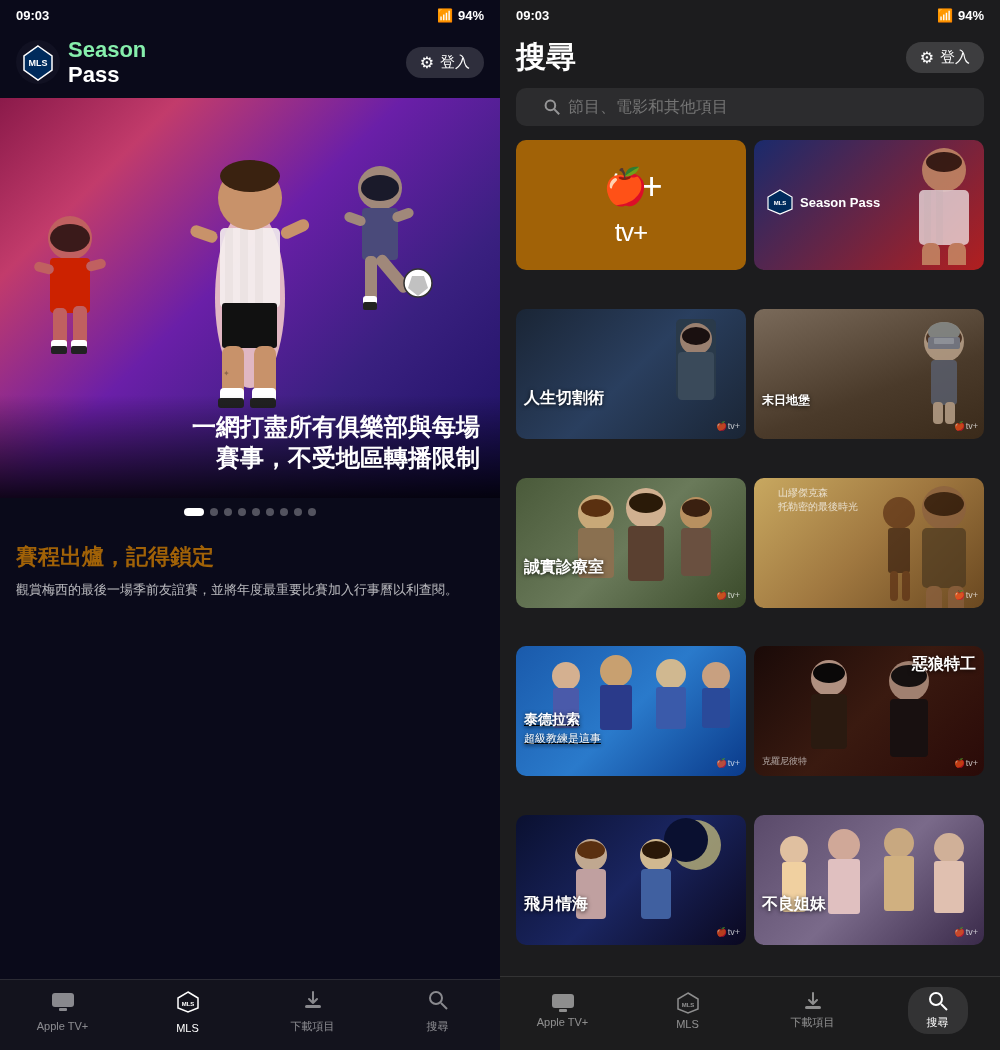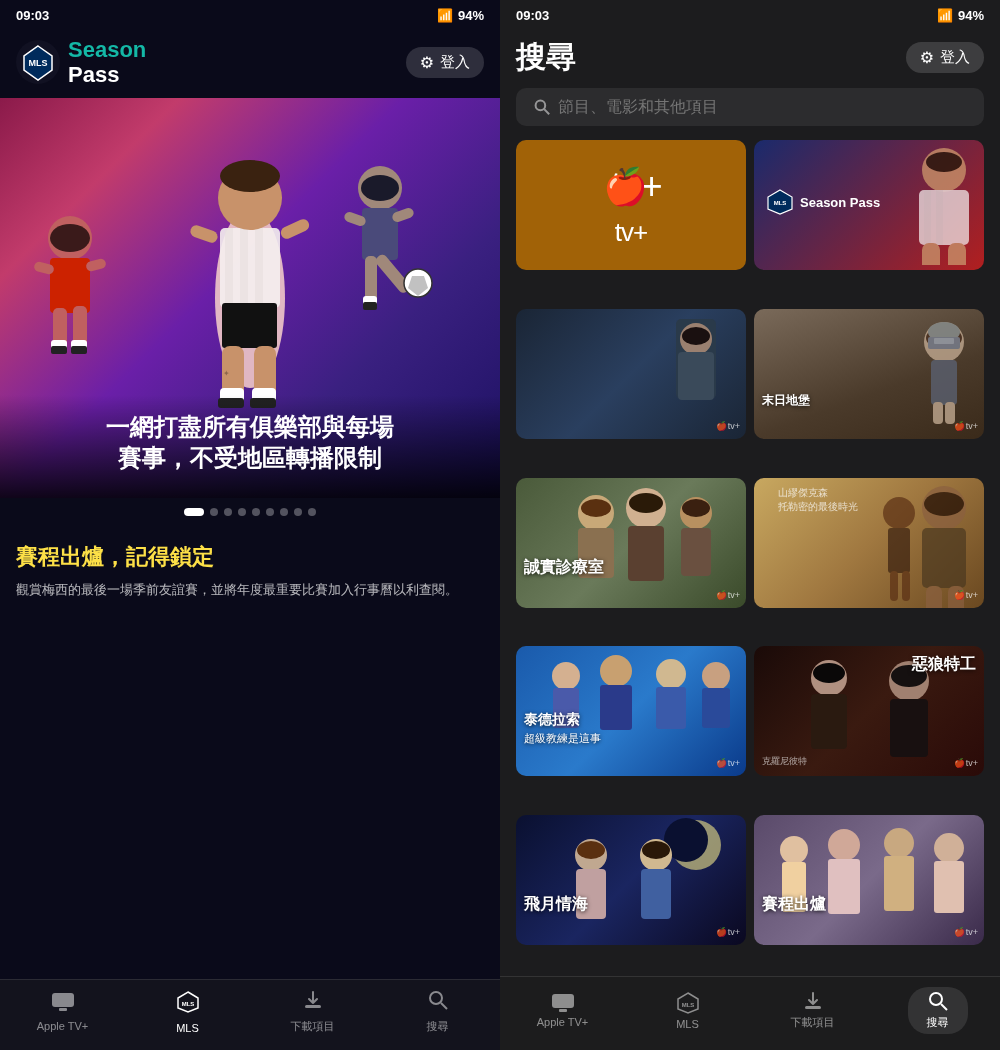--- a/index.html
+++ b/index.html
@@ -88,21 +88,21 @@
       right: 0;
       padding: 16px 20px;
       background: linear-gradient(transparent, rgba(0,0,0,0.85));
     }
     .hero-headline {
       font-size: 24px;
       font-weight: 800;
       color: #fff;
       line-height: 1.3;
       margin-bottom: 8px;
-      text-align: center;
+      text-align: right;
     }
     .hero-subtext {
       font-size: 13px;
       color: rgba(255,255,255,0.85);
       text-align: center;
       line-height: 1.5;
     }
 
     
     .subscribe-section {
@@ -143,21 +143,21 @@
 
     
     .bottom-content {
       padding: 16px 16px 0;
       background: #0a0a1a;
       flex: 1;
     }
     .section-title {
       font-size: 22px;
       font-weight: 800;
-      color: #fde047;
+      color: #a16207;
       margin-bottom: 8px;
     }
     .section-desc {
       font-size: 13px;
       color: rgba(255,255,255,0.7);
       line-height: 1.5;
     }
 
     
     .bottom-nav {
@@ -217,21 +217,21 @@
       font-weight: 800;
       color: #fff;
     }
 
     .search-bar {
       margin: 0 16px 14px;
       display: flex;
       align-items: center;
       background: #2c2c2e;
       border-radius: 10px;
-      padding: 10px 18px;
+      padding: 10px 28px;
       gap: 8px;
     }
     .search-bar input {
       background: transparent;
       border: none;
       outline: none;
       color: rgba(255,255,255,0.5);
       font-size: 16px;
       flex: 1;
     }
@@ -327,21 +327,21 @@
 
   <div class="header">
     <div class="logo-area">
 
       <svg class="mls-logo" viewBox="0 0 44 44" xmlns="http://www.w3.org/2000/svg">
         <circle cx="22" cy="22" r="22" fill="#112"></circle>
         <path d="M22 6 L36 16 L36 30 L22 40 L8 30 L8 16 Z" fill="#002b5c" stroke="#fff" stroke-width="1.5"></path>
         <text x="22" y="26" text-anchor="middle" fill="#fff" font-size="9" font-weight="bold" font-family="Arial">MLS</text>
       </svg>
       <div>
-        <div style="font-size:22px;font-weight:800;color:#14b8a6;line-height:1.15;">Season</div>
+        <div style="font-size:22px;font-weight:800;color:#86efac;line-height:1.15;">Season</div>
         <div style="font-size:22px;font-weight:800;color:#fff;line-height:1.15;">Pass</div>
       </div>
     </div>
     <button class="login-btn">
       <span class="gear-icon">⚙</span>
       <span>登入</span>
     </button>
   </div>
 
   <div class="hero-area">
@@ -540,20 +540,23 @@
     <div class="grid-item grid-item-tall show-card">
       <div style="width:100%;height:100%;background:linear-gradient(135deg, #1a2535 0%, #2a3f5f 50%, #1a2535 100%);">
         <div style="position:absolute;inset:0;display:flex;align-items:center;justify-content:flex-end;padding-right:10px;">
           <svg width="80" height="120" viewBox="0 0 80 120">
             <rect x="20" y="5" width="40" height="80" rx="5" fill="#2a3a4a"></rect>
             <circle cx="40" cy="25" r="16" fill="#9a8070"></circle>
             <ellipse cx="40" cy="22" rx="14" ry="9" fill="#1a1010"></ellipse>
             <rect x="22" y="38" width="36" height="48" rx="4" fill="#3a4a5a"></rect>
           </svg>
         </div>
+        <div style="position:absolute;bottom:30px;left:8px;right:8px;">
+          <div style="color:#fff;font-size:16px;font-weight:700;text-shadow:0 1px 4px rgba(0,0,0,0.8);">人生切割術</div>
+        </div>
         <div style="position:absolute;bottom:8px;right:6px;font-size:9px;color:rgba(255,255,255,0.7);">🍎tv+</div>
       </div>
     </div>
 
     <div class="grid-item grid-item-tall show-card">
       <div style="width:100%;height:100%;background:linear-gradient(160deg, #7a6a5a 0%, #4a3a2a 60%, #3a2a1a 100%);">
         <svg style="position:absolute;right:5px;top:5px;opacity:0.8;" width="70" height="110" viewBox="0 0 70 110">
           <circle cx="35" cy="28" r="20" fill="#c0a890"></circle>
           <ellipse cx="35" cy="24" rx="18" ry="11" fill="#4a3020"></ellipse>
 
@@ -617,21 +620,21 @@
 
           <circle cx="50" cy="30" r="14" fill="#d4b090"></circle>
           <rect x="37" y="42" width="26" height="40" rx="3" fill="#4a5aaa"></rect>
           <circle cx="100" cy="25" r="16" fill="#c8a070"></circle>
           <rect x="84" y="39" width="32" height="45" rx="3" fill="#2a3a8a"></rect>
           <circle cx="155" cy="28" r="15" fill="#d0b890"></circle>
           <rect x="140" y="41" width="30" height="42" rx="3" fill="#3a5aaa"></rect>
           <circle cx="200" cy="30" r="14" fill="#c8a080"></circle>
           <rect x="186" y="42" width="28" height="40" rx="3" fill="#2a4a9a"></rect>
         </svg>
-        <div style="position:absolute;bottom:30px;left:8px;right:4px;">
+        <div style="position:absolute;bottom:30px;left:8px;right:4px;text-decoration:underline;">
           <div style="color:#fff;font-size:14px;font-weight:700;text-shadow:0 1px 4px rgba(0,0,0,0.8);line-height:1.3;">泰德拉索<br><span style="font-size:11px;font-weight:500;">超級教練是這事</span></div>
         </div>
         <div style="position:absolute;bottom:8px;right:6px;font-size:9px;color:rgba(255,255,255,0.7);">🍎tv+</div>
       </div>
     </div>
 
     <div class="grid-item grid-item-tall show-card">
       <div style="width:100%;height:100%;background:linear-gradient(135deg, #1a0a08 0%, #3a1a10 50%, #2a0a08 100%);">
         <svg style="position:absolute;inset:0;" width="230" height="130" viewBox="0 0 230 130">
           <circle cx="75" cy="32" r="18" fill="#b09080"></circle>
@@ -676,21 +679,21 @@
           <circle cx="40" cy="35" r="14" fill="#e0c0a0"></circle>
           <rect x="28" y="47" width="24" height="50" rx="3" fill="#f0d0a0"></rect>
           <circle cx="90" cy="30" r="16" fill="#d0a898"></circle>
           <rect x="74" y="44" width="32" height="55" rx="3" fill="#e0c0c0"></rect>
           <circle cx="145" cy="28" r="15" fill="#c8a880"></circle>
           <rect x="130" y="41" width="30" height="55" rx="3" fill="#d0b080"></rect>
           <circle cx="195" cy="33" r="15" fill="#d0b098"></circle>
           <rect x="180" y="46" width="30" height="52" rx="3" fill="#e0c0b0"></rect>
         </svg>
         <div style="position:absolute;bottom:30px;left:8px;">
-          <div style="color:#fff;font-size:16px;font-weight:700;text-shadow:0 1px 4px rgba(0,0,0,0.8);">賽程出爐</div>
+          <div style="color:#fff;font-size:16px;font-weight:700;text-shadow:0 1px 4px rgba(0,0,0,0.8);">不良姐妹</div>
         </div>
         <div style="position:absolute;bottom:8px;right:6px;font-size:9px;color:rgba(255,255,255,0.7);">🍎tv+</div>
       </div>
     </div>
   </div>
 
   <div class="right-bottom-nav">
     <div class="right-nav-item">
       <svg width="22" height="18" viewBox="0 0 22 18" fill="currentColor">
           <rect x="0" y="0" width="22" height="14" rx="3"></rect>

